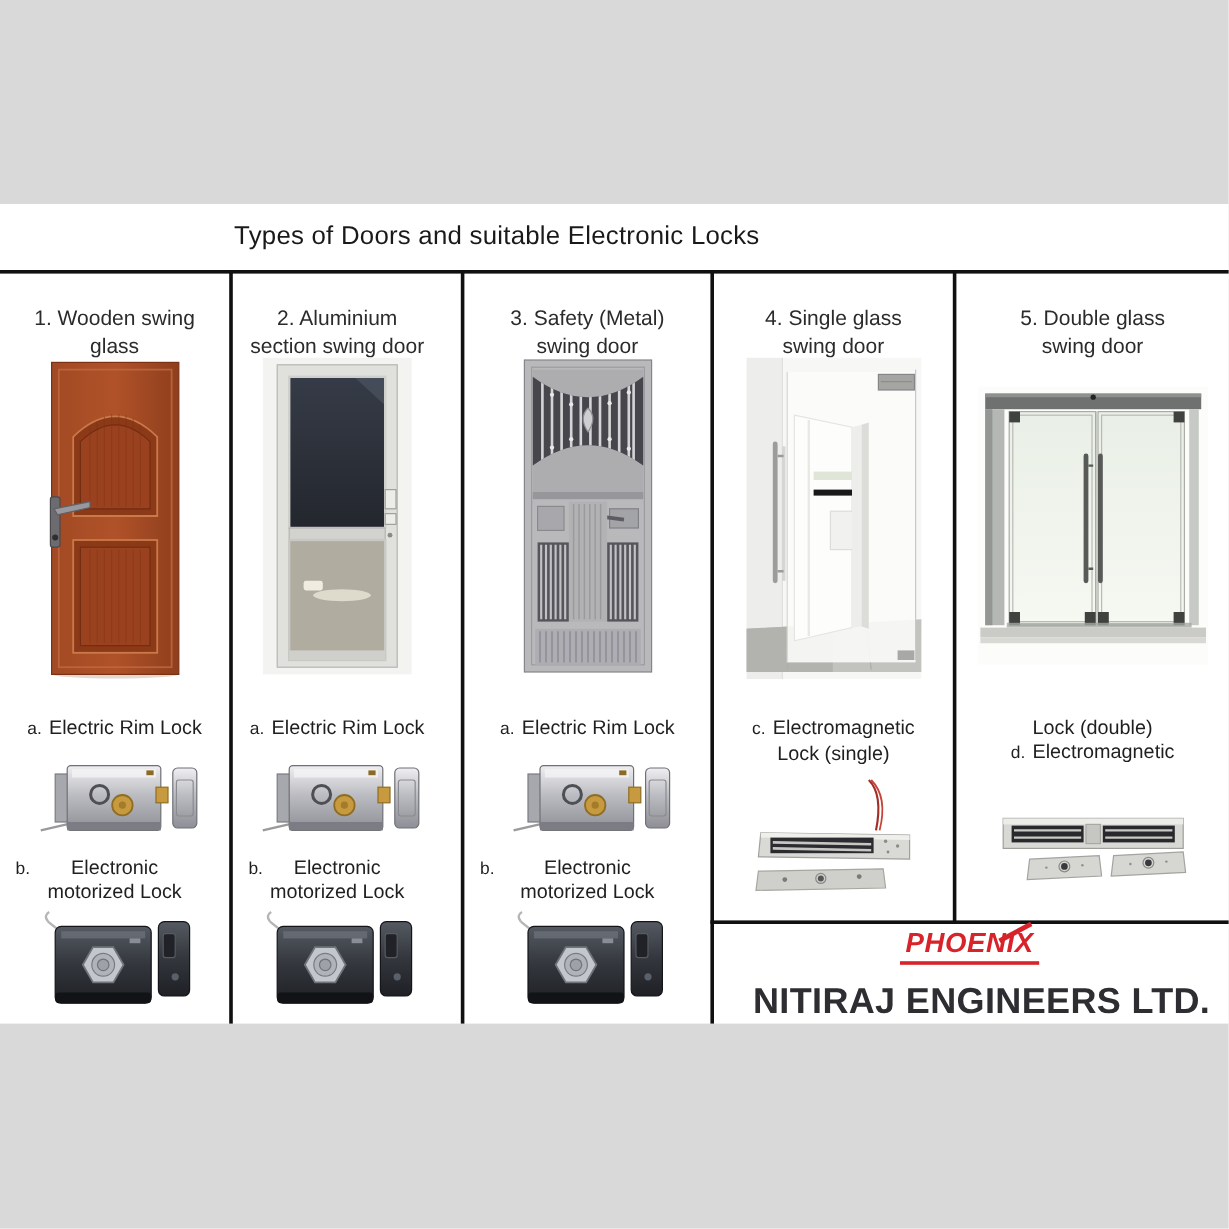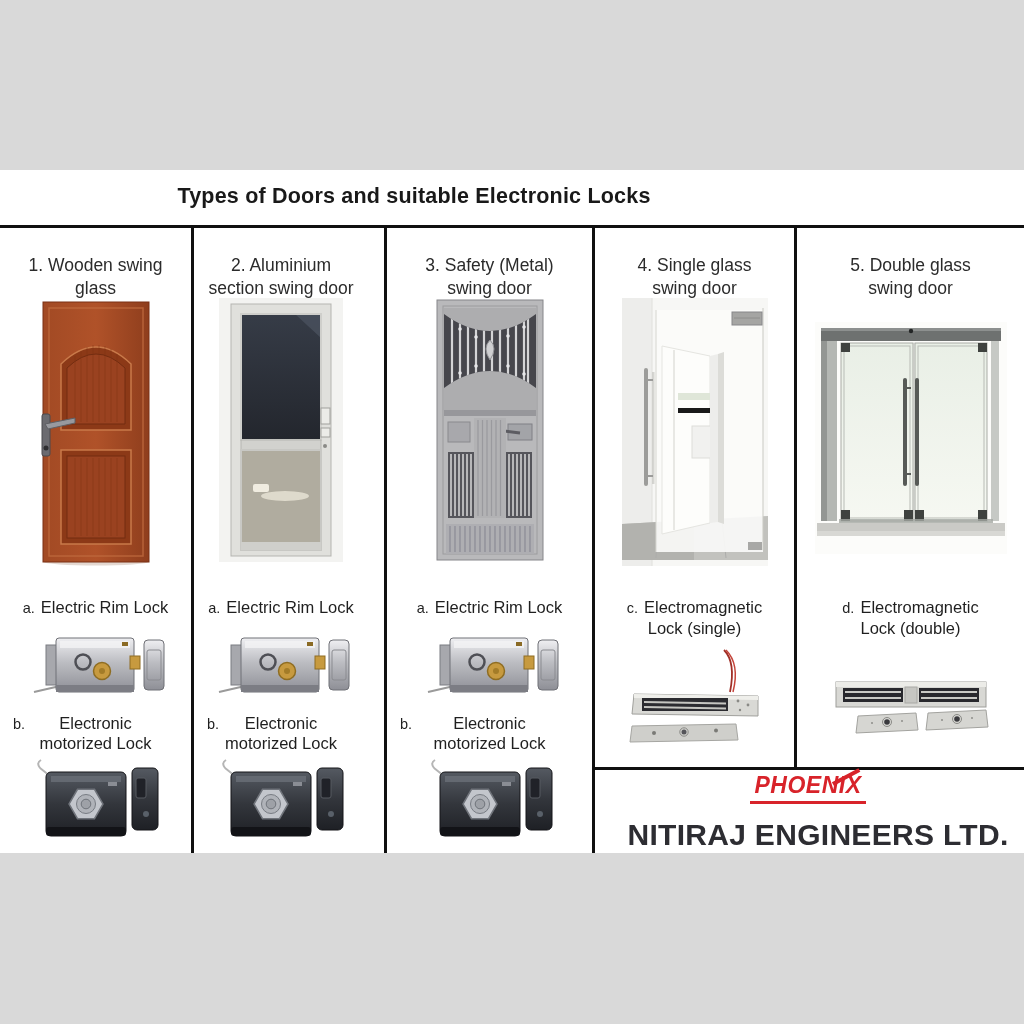--- a/index.html
+++ b/index.html
@@ -1,19 +1,19 @@
 <!DOCTYPE html>
 <html><head>
 <meta charset="utf-8">
 <style>
   html,body{margin:0;padding:0;}
   body{width:1024px;height:1024px;overflow:hidden;font-family:"Liberation Sans","DejaVu Sans",sans-serif;}
   .page{position:relative;width:1024px;height:1024px;background:#d9d9d9;}
   .content{position:absolute;left:0;top:170px;width:1024px;height:683px;background:#ffffff;}
-  .title{position:absolute;left:0;top:183px;width:828px;text-align:center;font-size:21.5px;line-height:26px;font-weight:700;color:#191919;letter-spacing:.2px;}
+  .title{position:absolute;left:0;top:183px;width:828px;text-align:center;font-size:21.5px;line-height:26px;font-weight:400;color:#191919;letter-spacing:.2px;}
   .hline{position:absolute;background:#101010;}
   .vline{position:absolute;background:#101010;width:3px;}
   .col{position:absolute;top:228px;height:625px;}
   .hdr{position:absolute;top:11px;left:0;width:100%;text-align:center;font-size:17.5px;line-height:23px;color:#2b2b2b;margin-top:15px;}
   .art{position:absolute;left:50%;transform:translateX(-50%);line-height:0;}
   .lock-label{position:absolute;left:0;width:100%;text-align:center;font-size:16.5px;line-height:19.5px;color:#1f1f1f;}
   .pfx{font-size:14.5px;margin-right:6px;}
   .pfx-abs{position:absolute;left:13px;top:1px;font-size:14.5px;}
   .footer{position:absolute;left:592px;top:770px;width:432px;height:83px;display:flex;flex-direction:column;align-items:center;justify-content:center;gap:14px;}
   .phoenix{position:relative;display:inline-block;color:#d8232a;font-weight:800;font-style:italic;font-size:23px;letter-spacing:.5px;padding:0 4px 2px 4px;border-bottom:3.5px solid #d8232a;}
@@ -321,22 +321,22 @@
         <rect x="88" y="56" width="4" height="108" rx="2" fill="#575a57"></rect>
         <rect x="100" y="56" width="4" height="108" rx="2" fill="#575a57"></rect>
         <line x1="92" y1="66" x2="96" y2="66" stroke="#575a57" stroke-width="2"></line>
         <line x1="92" y1="152" x2="96" y2="152" stroke="#575a57" stroke-width="2"></line>
         <rect x="24" y="197" width="154" height="4" fill="#a4a7a3" opacity="0.8"></rect>
         <rect x="2" y="201" width="188" height="8" fill="#cacac6"></rect>
         <rect x="2" y="209" width="188" height="5" fill="#d8d8d4"></rect>
       </svg>
     </div>
     <div class="lock-label" style="top:370px;">
+      <div>Lock (double)</div>
       <div><span class="pfx">d.</span><span>Electromagnetic</span></div>
-      <div>Lock (double)</div>
     </div>
     <div class="art" style="top:432px;">
       <svg width="170" height="80" viewBox="0 0 170 80">
         <rect x="10" y="22" width="150" height="25" fill="#d8d8d4" stroke="#9e9e9a"></rect>
         <rect x="10" y="22" width="150" height="5" fill="#ecece8"></rect>
         <rect x="17" y="28" width="60" height="14" fill="#28282d"></rect>
         <line x1="19" y1="32" x2="75" y2="32" stroke="#c9c9c5" stroke-width="2"></line>
         <line x1="19" y1="38" x2="75" y2="38" stroke="#c9c9c5" stroke-width="2"></line>
         <rect x="79" y="27" width="12" height="16" fill="#c6c6c2" stroke="#a8a8a4"></rect>
         <rect x="93" y="28" width="60" height="14" fill="#28282d"></rect>

